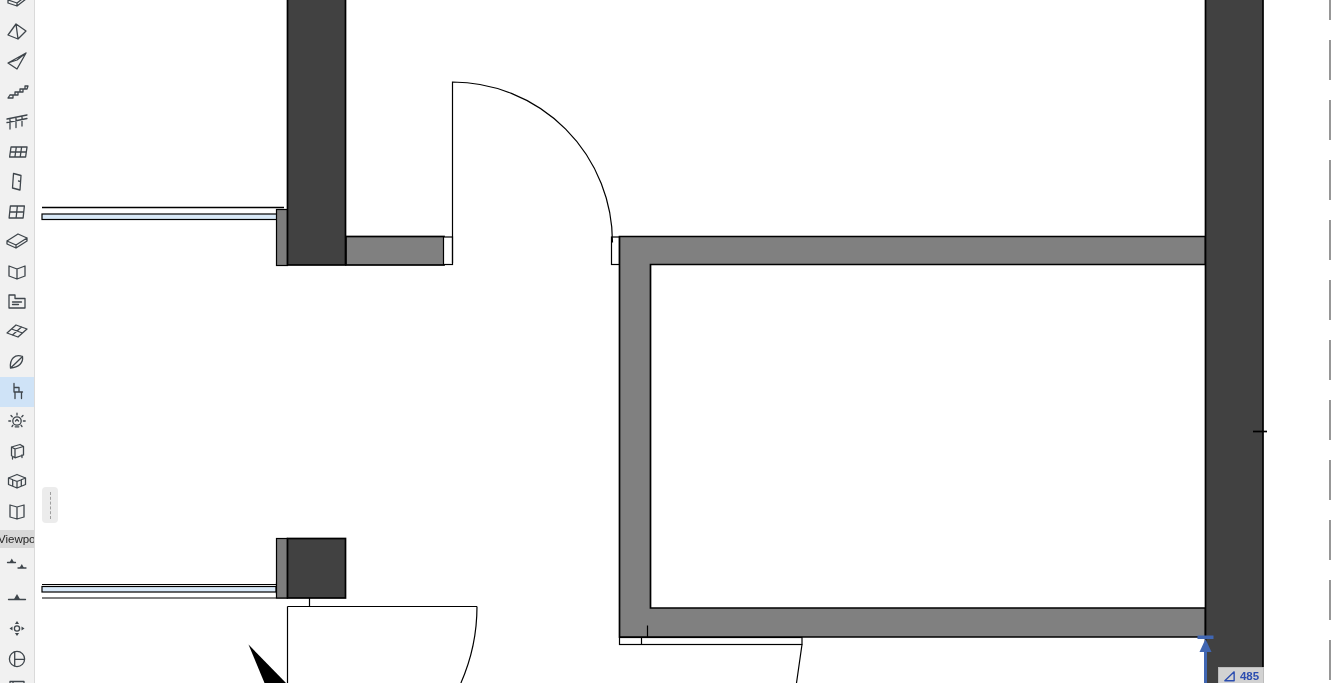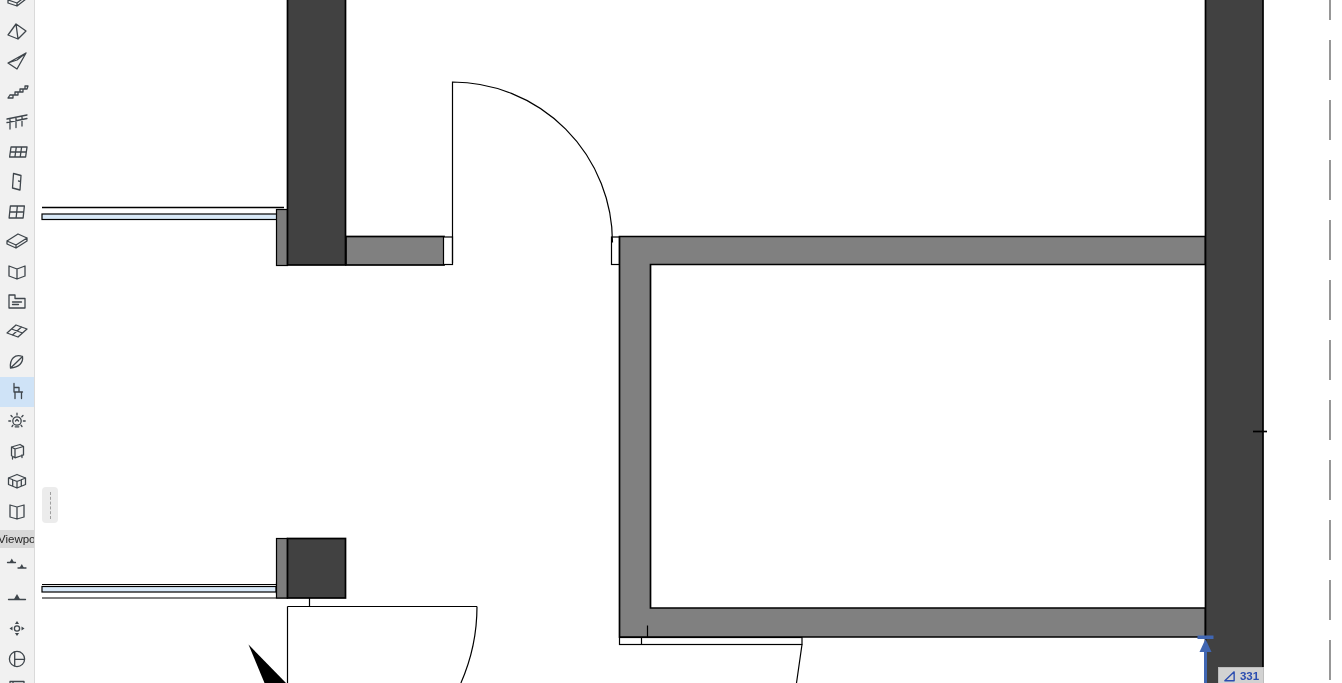--- a/index.html
+++ b/index.html
@@ -232,16 +232,16 @@
   </div>
 
   <div class="drag-handle">
     <div class="dash"></div>
   </div>
 
   <div class="tracker-badge">
     <svg width="13" height="13" viewBox="0 0 14 14">
       <path d="M2 11.5 L12 11.5 L12 2 Z" fill="none" stroke="#2b4db0" stroke-width="1.5" stroke-linejoin="round"></path>
     </svg>
-    <span>331</span>
+    <span>485</span>
   </div>
 
 </div>
 
 </body></html>

